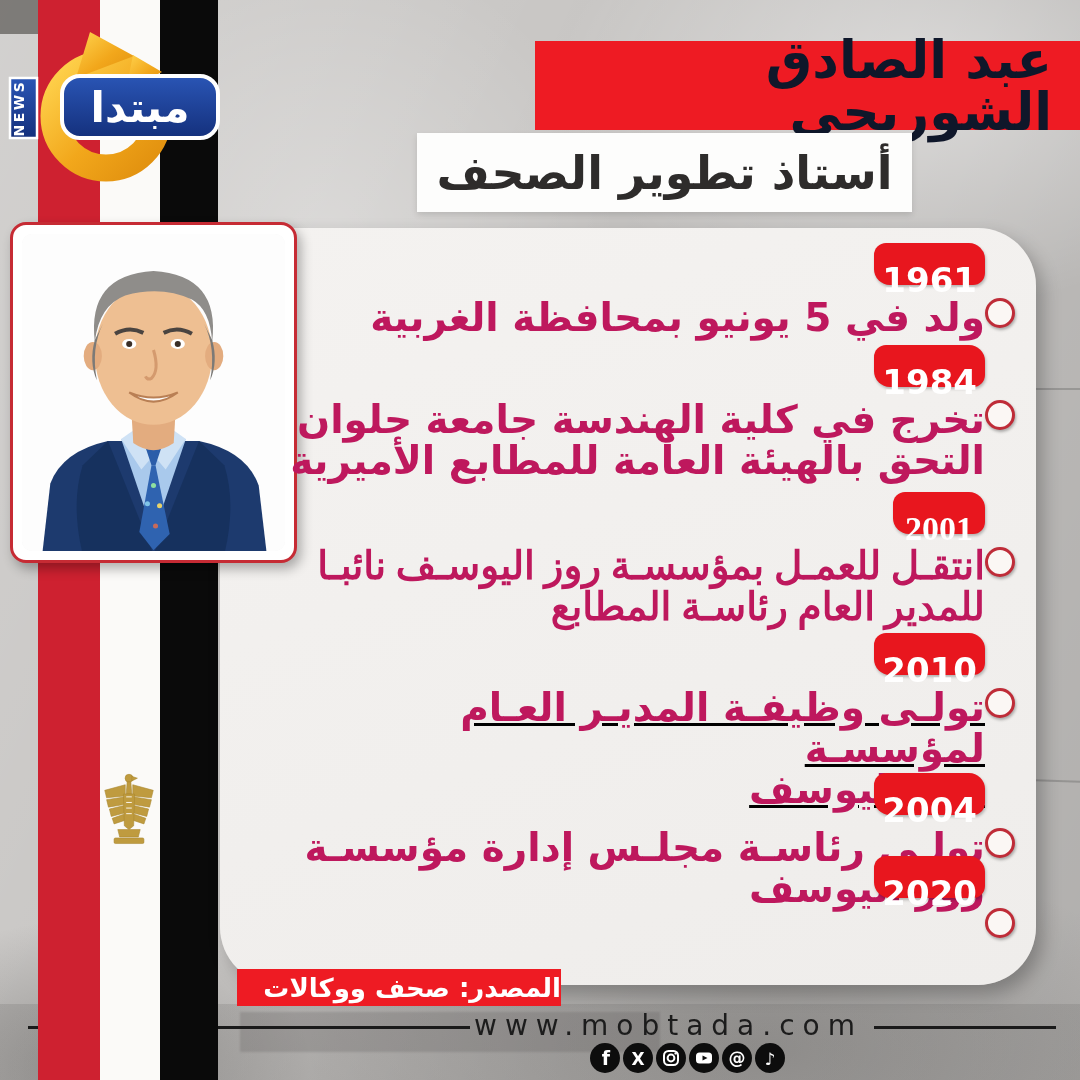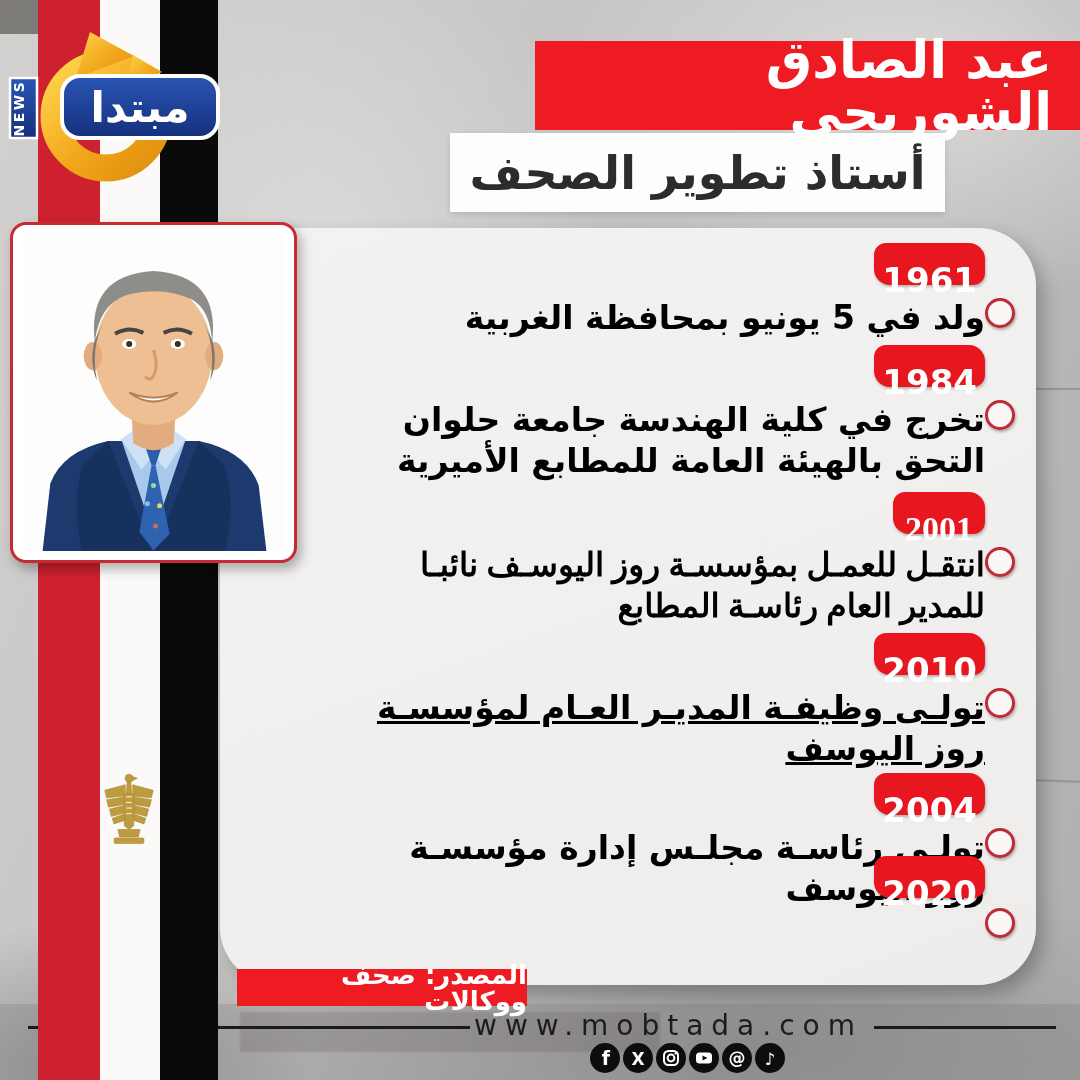--- a/index.html
+++ b/index.html
@@ -38,55 +38,55 @@
 
   
   .content-card{position:absolute;left:220px;top:228px;width:816px;height:757px;
     background:linear-gradient(160deg,#f4f2f0,#efedeb);border-radius:58px;
     box-shadow:7px 9px 18px rgba(0,0,0,.25);z-index:3;}
 
   
   .title-bar{position:absolute;left:535px;top:41px;width:545px;height:89px;background:#ee1b23;
     z-index:4;display:flex;align-items:center;}
   .title-bar .t{direction:rtl;width:100%;padding-right:28px;box-sizing:border-box;
-    color:#ffffff;font-weight:bold;font-size:52px;line-height:1;text-align:right;}
+    color:#0f172a;font-weight:bold;font-size:52px;line-height:1;text-align:right;}
   .subtitle-box{position:absolute;left:417px;top:133px;width:495px;height:79px;background:#fdfdfc;
-    z-index:4;display:flex;align-items:center;justify-content:center;box-shadow:0 3px 6px rgba(0,0,0,.12);margin-left:33px;}
+    z-index:4;display:flex;align-items:center;justify-content:center;box-shadow:0 3px 6px rgba(0,0,0,.12);}
   .subtitle-box .t{direction:rtl;color:#2e2c2b;font-weight:bold;font-size:46px;line-height:1;}
 
   
   .logo{position:absolute;left:6px;top:20px;width:236px;height:172px;z-index:6;}
 
   
   .photo-card{position:absolute;left:10px;top:222px;width:287px;height:341px;background:#ffffff;
     border:3px solid #c62b34;border-radius:16px;box-sizing:border-box;padding:9px;z-index:5;
     box-shadow:4px 6px 12px rgba(0,0,0,.30);}
   .photo{width:100%;height:100%;border-radius:10px;overflow:hidden;background:#f6f6f6;}
   .photo svg{display:block;width:100%;height:100%;}
 
   
   .entry{position:absolute;right:95px;width:700px;z-index:5;direction:rtl;text-align:right;}
   .badge{display:inline-block;background:#e8161e;color:#fff;font-weight:bold;font-size:34px;
     line-height:42px;height:42px;min-width:92px;text-align:center;padding:16px 8px;box-sizing:border-box;
     border-radius:12px 16px 12px 16px;box-shadow:1px 2px 3px rgba(0,0,0,.25);}
-  .etext{margin-top:1px;color:#000000;font-weight:bold;font-size:33px;line-height:41px;}
+  .etext{margin-top:1px;color:#be185d;font-weight:bold;font-size:39px;line-height:41px;}
   .etext .l{display:block;}
   .etext .l:empty{display:none;}
   .bullet{position:absolute;right:-30px;width:24px;height:24px;border-radius:50%;
     background:#fbf7f4;border:3px solid #bf2c38;box-shadow:1px 2px 3px rgba(0,0,0,.3);}
   .e0{top:243px;} .e0 .bullet{top:55px;}
   .e1{top:345px;} .e1 .bullet{top:55px;}
   .e2{top:492px;font-family:Liberation Serif, serif;} .e2 .bullet{top:55px;}
   .e3{top:633px;text-decoration:underline;} .e3 .bullet{top:55px;}
   .e4{top:773px;} .e4 .bullet{top:55px;}
   .e5{top:856px;} .e5 .bullet{top:52px;}
 
   
-  .source-badge{position:absolute;left:237px;top:969px;width:290px;height:37px;background:#ee1b23;
-    z-index:6;display:flex;align-items:center;justify-content:flex-start;}
+  .source-badge{position:absolute;left:237px;top:969px;width:324px;height:37px;background:#ee1b23;
+    z-index:6;display:flex;align-items:center;justify-content:flex-end;}
   .source-badge .t{direction:rtl;color:#fff;font-weight:bold;font-size:26px;line-height:1;}
 
   
   .website{position:absolute;left:474px;top:1009px;z-index:4;color:#1c1c1c;font-size:28px;
     font-weight:normal;letter-spacing:8px;white-space:nowrap;}
   .social-row{position:absolute;left:590px;top:1043px;z-index:4;display:flex;gap:3px;}
   .sicon{width:30px;height:30px;border-radius:50%;background:#0d0d0d;display:flex;
     align-items:center;justify-content:center;color:#fff;}
   .sicon svg{display:block;}
 </style>

